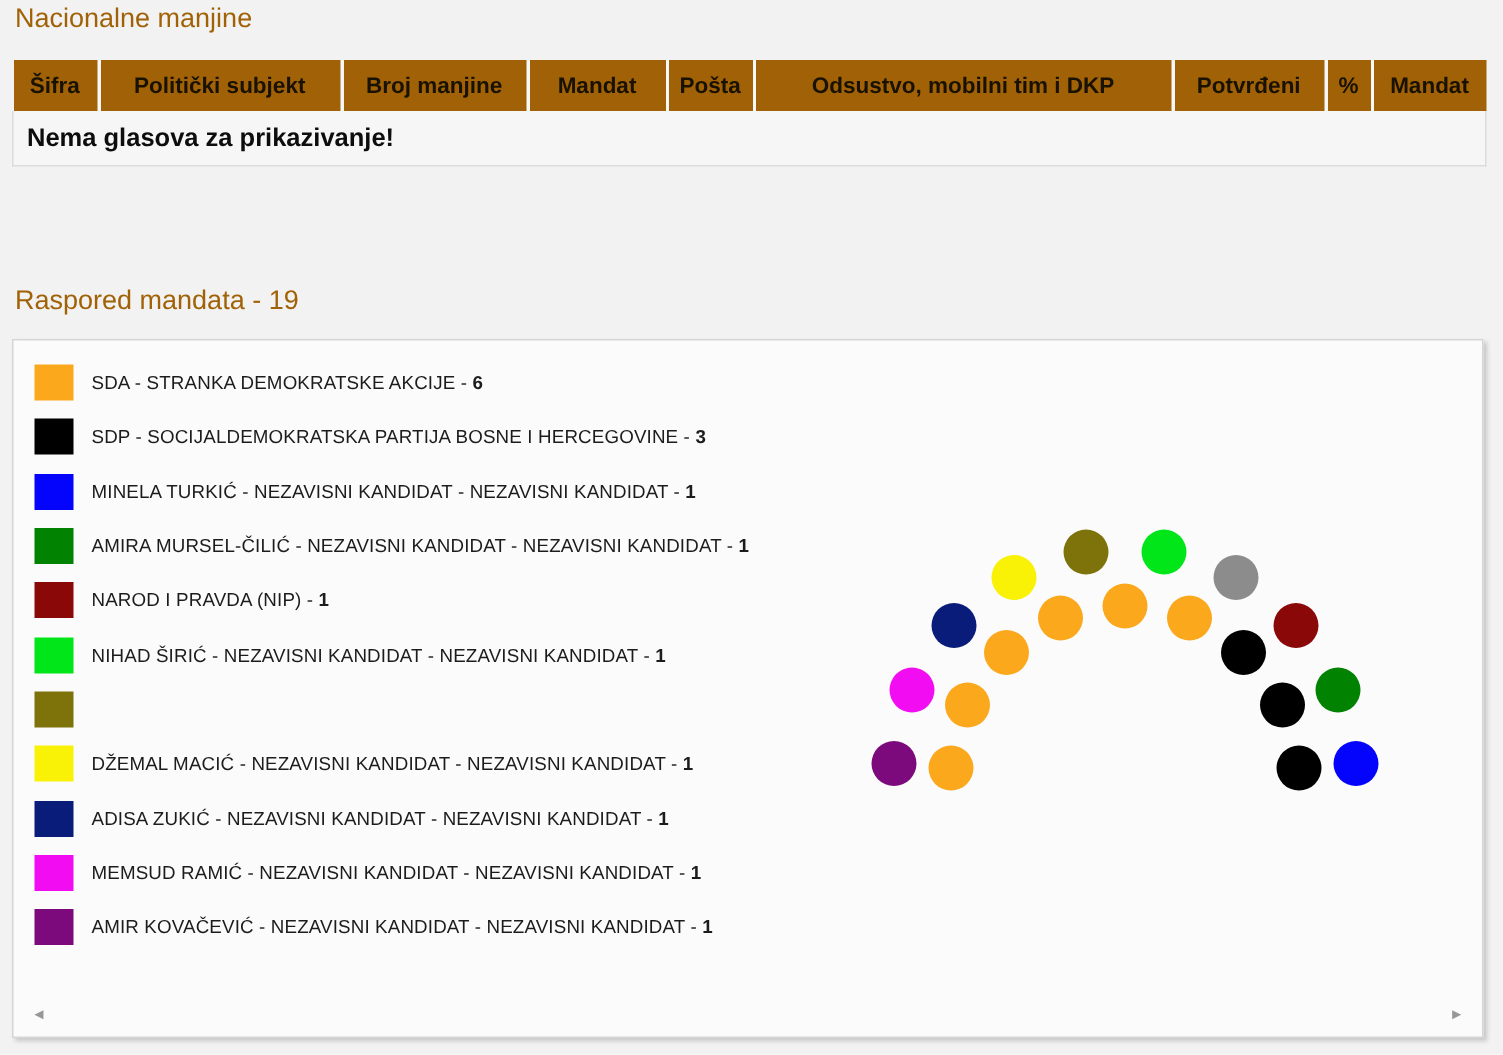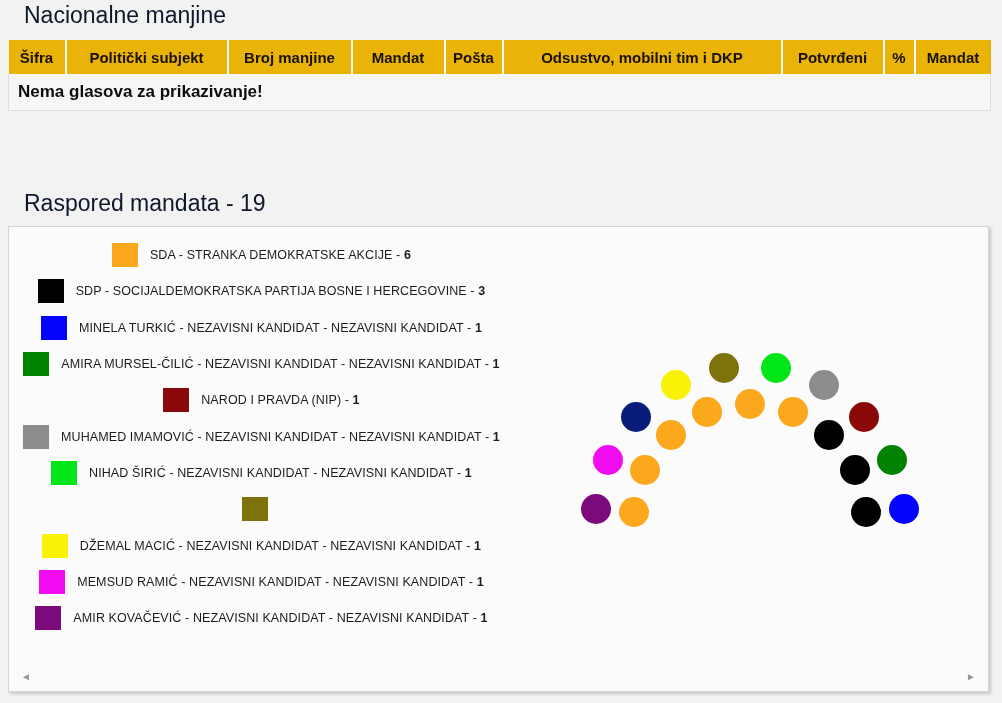--- a/index.html
+++ b/index.html
@@ -4,54 +4,54 @@
 <style>
   * { margin:0; padding:0; box-sizing:border-box; }
   html,body { width:1002px; height:703px; }
   body {
     background:#f2f2f2;
     font-family:"Liberation Sans", sans-serif;
     position:relative;
     overflow:hidden;
   }
   .page-title {
-    position:absolute; left:24px;
-    color:#0f172a; font-size:23px; font-weight:400;
+    position:absolute; left:10px;
+    color:#a16207; font-size:18px; font-weight:400;
     white-space:nowrap;
   }
   #title-main { top:2px; }
   #title-mandates { top:190px;text-align:right; }
 
   table.results {
     position:absolute; top:40px; left:8px; width:982px;
     border-collapse:collapse; table-layout:fixed;
   }
   table.results thead th {
-    background:#eab308; color:#1a1200;
+    background:#a16207; color:#1a1200;
     font-weight:bold; font-size:15px;
     height:34px; text-align:center; vertical-align:middle;
     border-right:2px solid #f8f8f8;
     padding:0 3px; white-space:nowrap; overflow:hidden;
   }
   table.results thead th:last-child { border-right:none; }
   td.empty-cell {
     background:#f6f6f6;
     border:1px solid #dcdcdc; border-top:none;
     font-weight:bold; font-size:17px; color:#0d0d0d;
     height:36px; padding-left:9px; text-align:left; vertical-align:middle;
   }
 
   .panel {
     position:absolute; left:8px; top:226px; width:981px; height:466px;
     background:#fbfbfb;
     border:1px solid #d6d6d6;
     box-shadow:2px 2px 3px rgba(0,0,0,0.18);
   }
   .legend { position:absolute; top:10px; left:14px; }
-  .legend-item { height:36.3px; display:flex; align-items:center;justify-content:center; }
+  .legend-item { height:36.3px; display:flex; align-items:center; }
   .swatch { width:26px; height:24px; margin-right:12px; flex:0 0 auto; }
   .legend-label { font-size:12.5px; color:#1c1c1c; white-space:nowrap; letter-spacing:0.1px; }
   .legend-label b { font-weight:bold; }
 
   .seat { position:absolute; width:30px; height:30px; border-radius:50%; }
 
   .nav-arrow {
     position:absolute; bottom:9px;
     font-size:10px; color:#979797; line-height:1;
     cursor:pointer; user-select:none;
@@ -114,33 +114,33 @@
       </div>
       <div class="legend-item">
         <span class="swatch" style="background: rgb(1, 130, 1);"></span>
         <span class="legend-label">AMIRA MURSEL-ČILIĆ - NEZAVISNI KANDIDAT - NEZAVISNI KANDIDAT - <b>1</b></span>
       </div>
       <div class="legend-item">
         <span class="swatch" style="background: rgb(139, 8, 8);"></span>
         <span class="legend-label">NAROD I PRAVDA (NIP) - <b>1</b></span>
       </div>
       <div class="legend-item">
-        <span class="swatch" style="background: rgb(140, 140, 140);"></span>
-        <span class="legend-label">MUHAMED IMAMOVIĆ - NEZAVISNI KANDIDAT - NEZAVISNI KANDIDAT - <b>1</b></span>
-      </div>
-      <div class="legend-item">
         <span class="swatch" style="background: rgb(0, 230, 25);"></span>
         <span class="legend-label">NIHAD ŠIRIĆ - NEZAVISNI KANDIDAT - NEZAVISNI KANDIDAT - <b>1</b></span>
       </div>
       <div class="legend-item">
         <span class="swatch" style="background: rgb(125, 115, 10);"></span>
       </div>
       <div class="legend-item">
         <span class="swatch" style="background: rgb(249, 241, 6);"></span>
         <span class="legend-label">DŽEMAL MACIĆ - NEZAVISNI KANDIDAT - NEZAVISNI KANDIDAT - <b>1</b></span>
+      </div>
+      <div class="legend-item">
+        <span class="swatch" style="background: rgb(10, 28, 122);"></span>
+        <span class="legend-label">ADISA ZUKIĆ - NEZAVISNI KANDIDAT - NEZAVISNI KANDIDAT - <b>1</b></span>
       </div>
       <div class="legend-item">
         <span class="swatch" style="background: rgb(242, 12, 242);"></span>
         <span class="legend-label">MEMSUD RAMIĆ - NEZAVISNI KANDIDAT - NEZAVISNI KANDIDAT - <b>1</b></span>
       </div>
       <div class="legend-item">
         <span class="swatch" style="background: rgb(125, 10, 125);"></span>
         <span class="legend-label">AMIR KOVAČEVIĆ - NEZAVISNI KANDIDAT - NEZAVISNI KANDIDAT - <b>1</b></span>
       </div>
     </div>

